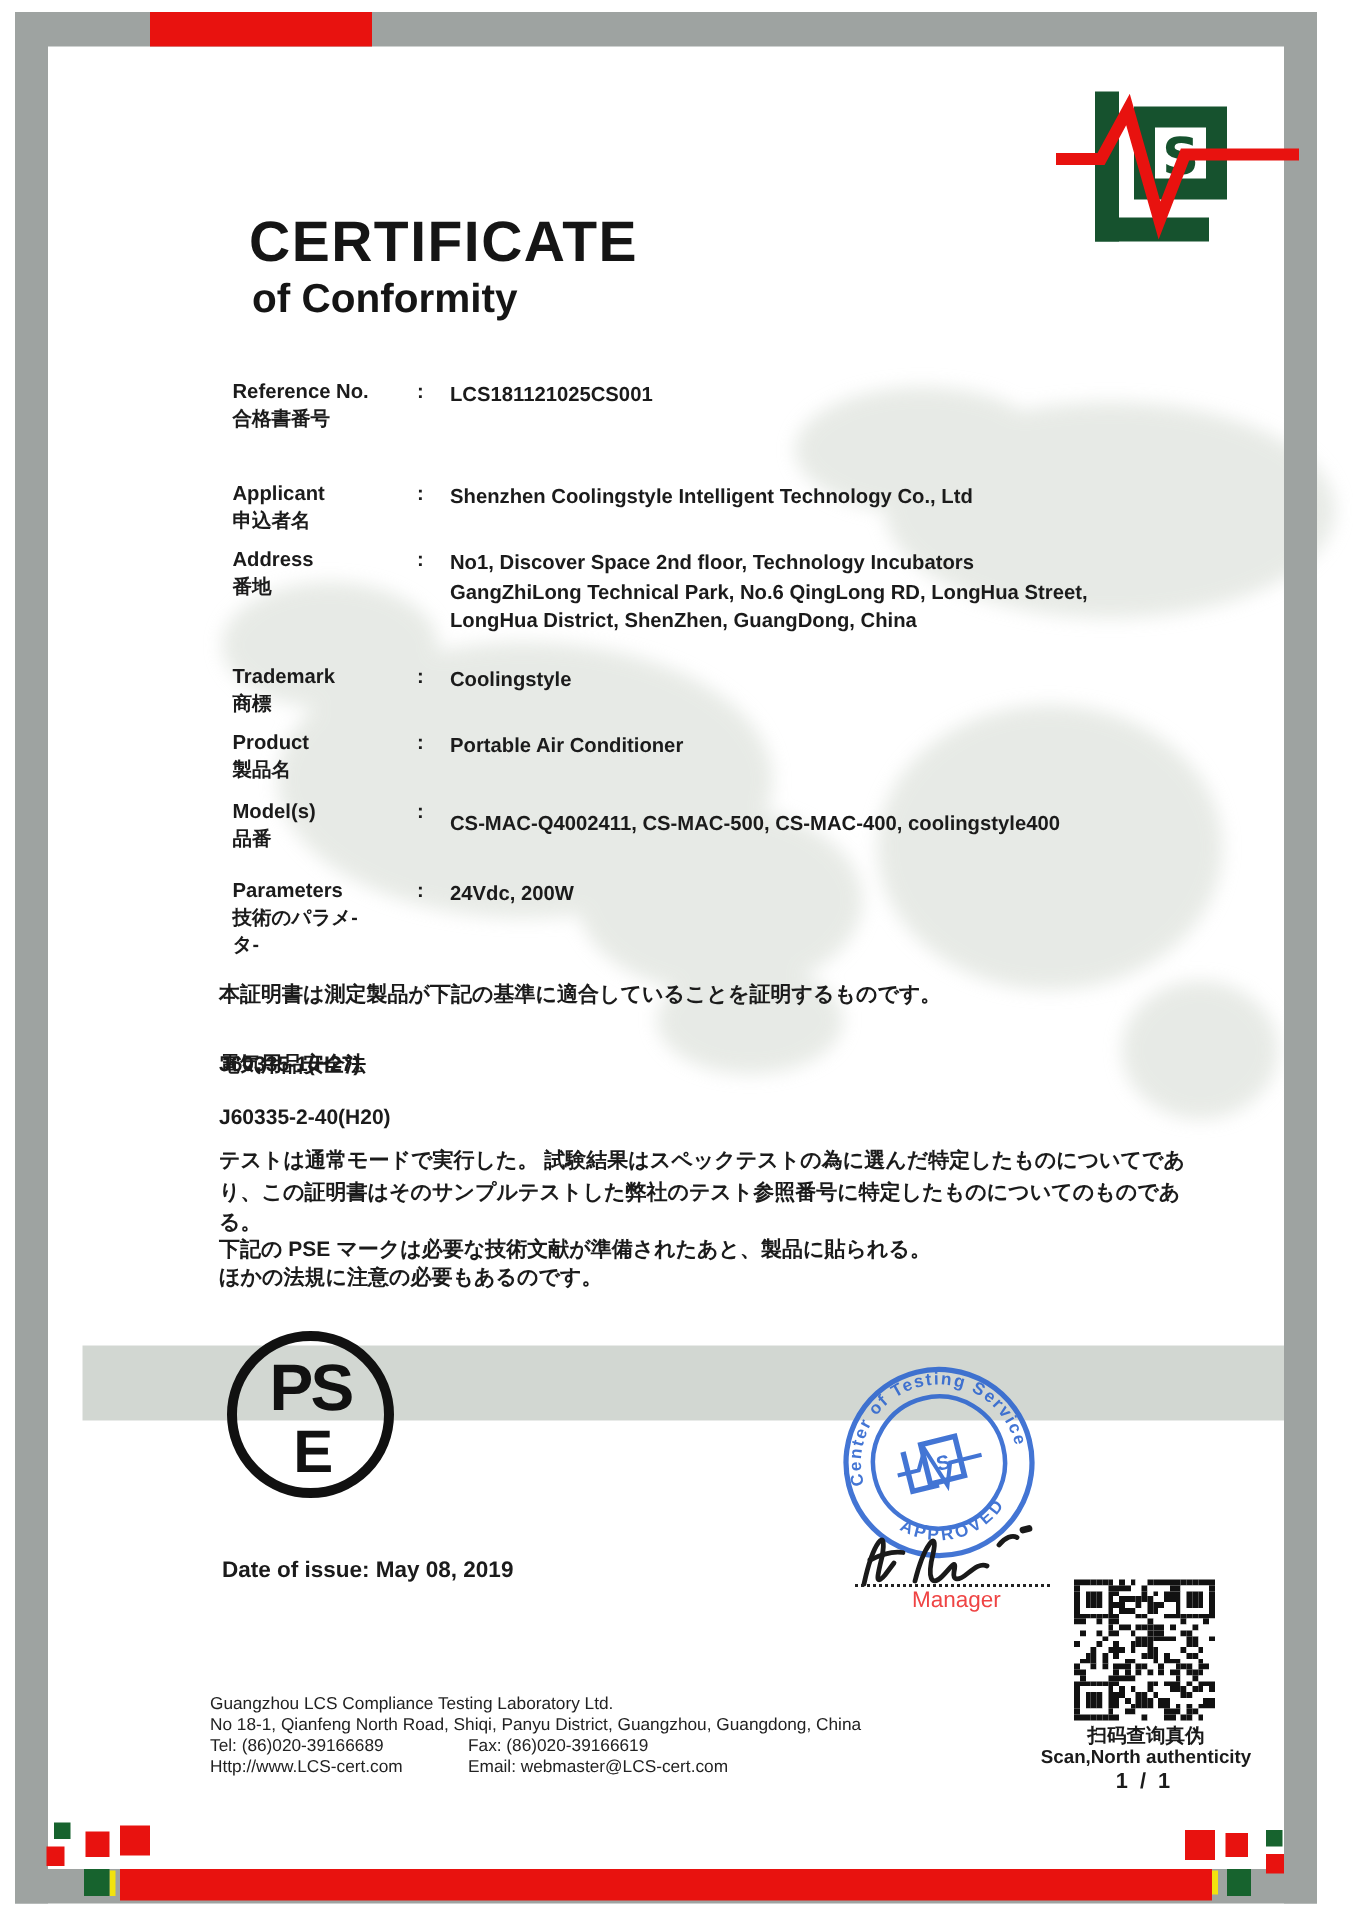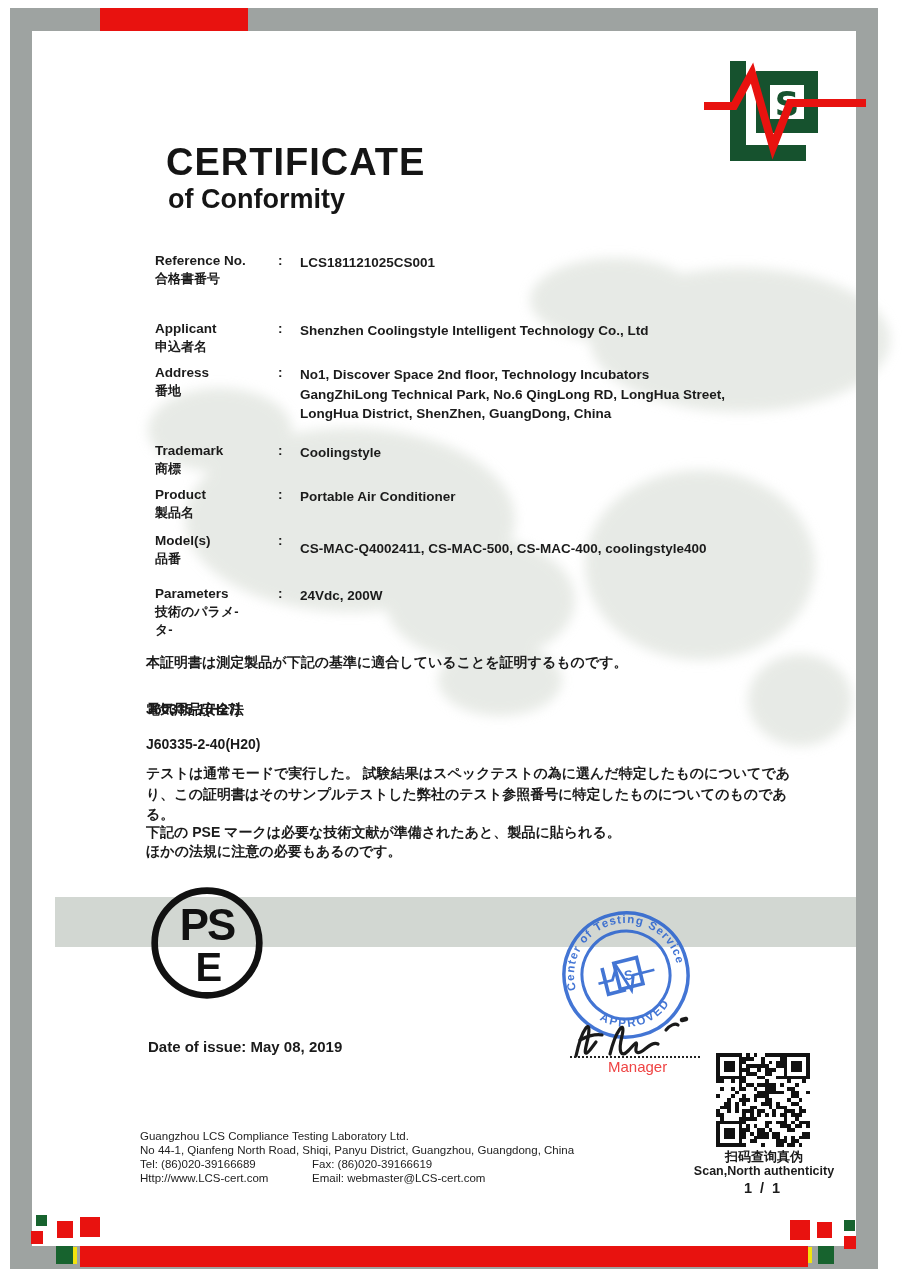--- a/index.html
+++ b/index.html
@@ -815,19 +815,19 @@
       <div style="background: rgb(255, 255, 255);"></div>
       <div style="background: rgb(17, 17, 17);"></div>
       <div style="background: rgb(255, 255, 255);"></div>
       <div style="background: rgb(255, 255, 255);"></div>
     </div>
   <div class="qr-cap-cn">扫码查询真伪</div>
   <div class="qr-cap-en">Scan,North authenticity</div>
   <div class="qr-page">1 / 1</div>
 
   <div class="foot" style="top:1130px;">Guangzhou LCS Compliance Testing Laboratory Ltd.</div>
-  <div class="foot" style="top:1144px;">No 44-1, Qianfeng North Road, Shiqi, Panyu District, Guangzhou, Guangdong, China</div>
+  <div class="foot" style="top:1144px;">No 18-1, Qianfeng North Road, Shiqi, Panyu District, Guangzhou, Guangdong, China</div>
   <div class="foot" style="top:1158px;">Tel: (86)020-39166689</div>
   <div class="foot2" style="top:1158px;">Fax: (86)020-39166619</div>
   <div class="foot" style="top:1172px;">Http://www.LCS-cert.com</div>
   <div class="foot2" style="top:1172px;">Email: webmaster@LCS-cert.com</div>
 
 </div>
 
 </body></html>

